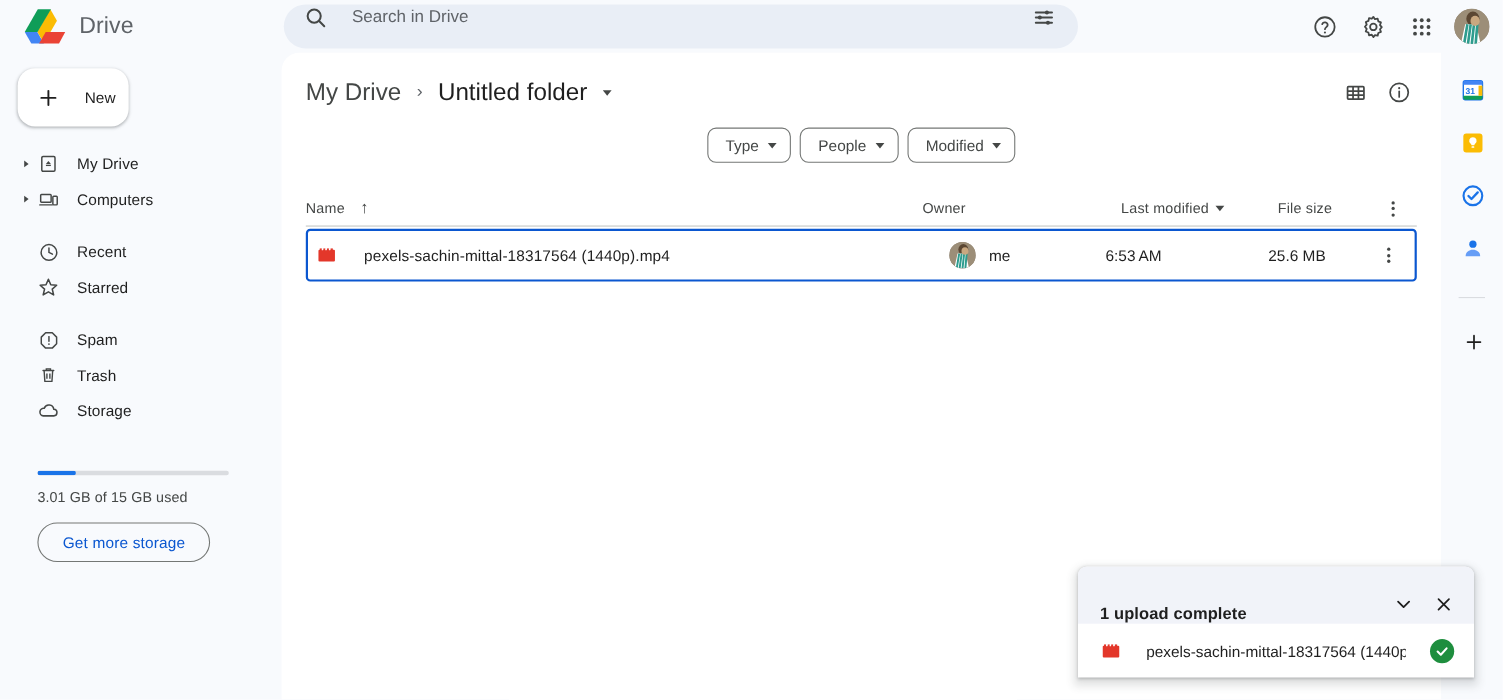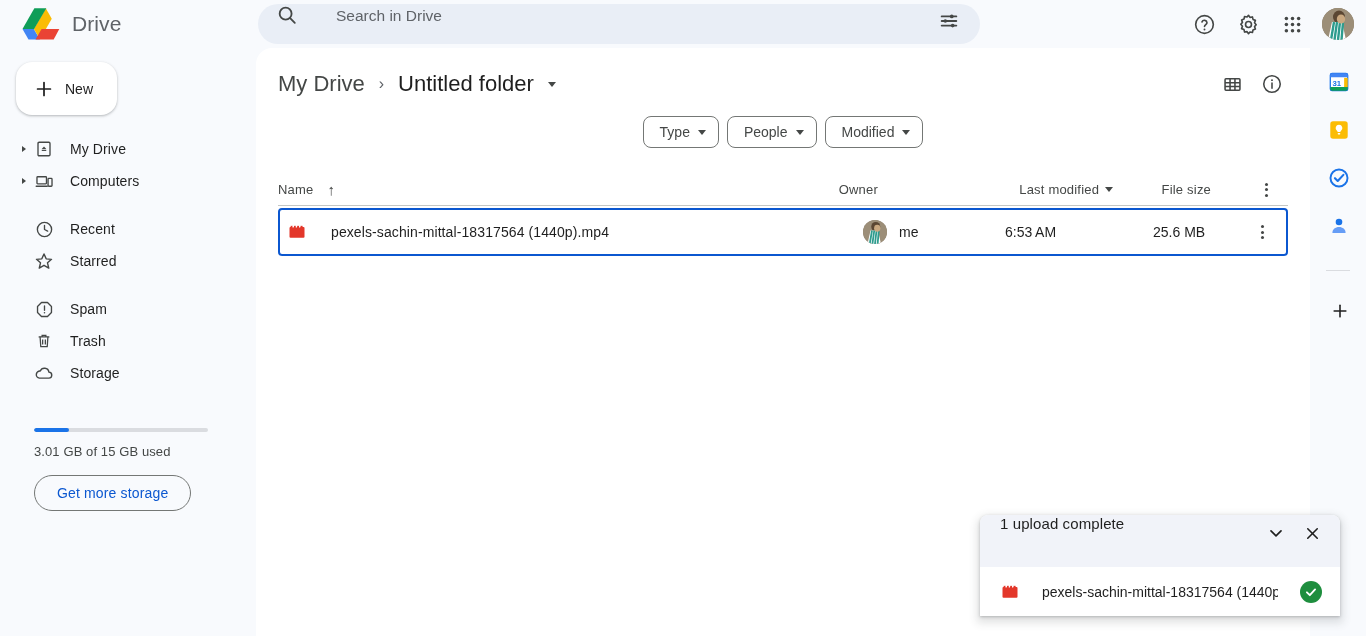--- a/index.html
+++ b/index.html
@@ -28,23 +28,22 @@
     font-size: 21px; color: #5f6368; letter-spacing: .1px;
   }
   .searchwrap {
     position: absolute; left: 258px; top: 4px;
     width: 722px; height: 40px;
   }
   .searchbar {
     width: 100%; height: 100%;
     background: #e9eef6;
     border-radius: 20px;
-    display: flex; 
+    display: flex; align-items: center;
     padding: 0 14px 16px 18px;
-    gap: 16px;
   }
   .search-icon { width: 22px; height: 22px; flex: none; color: #444746; }
   .search-input {
     flex: 1; border: none; outline: none; background: transparent;
     font-family: "Liberation Sans", sans-serif;
     font-size: 15.5px; color: #1f1f1f;
     padding-left: 22px;
   }
   .search-input::placeholder { color: #5f6368; opacity: 1; }
   .tune-btn {
@@ -75,21 +74,21 @@
   .sidebar {
     position: absolute; left: 0; top: 48px;
     width: 256px; height: 588px;
   }
   .new-btn {
     margin: 14px 0 0 16px;
     width: 101px; height: 53px;
     background: #fff;
     border: none; border-radius: 16px;
     box-shadow: 0 1px 3px rgba(60,64,67,.28), 0 1px 2px rgba(60,64,67,.10);
-    display: flex; align-items: center; gap: 10px;
+    display: flex; align-items: center; gap: 22px;
     padding-left: 17px;
     cursor: pointer;
     font-family: "Liberation Sans", sans-serif;
     font-size: 14px; color: #1f1f1f;
   }
   .navlist { margin-top: 18px; }
   .navitem {
     position: relative;
     display: flex; align-items: center;
     height: 32px; margin-bottom: 0;
@@ -263,22 +262,23 @@
   .toast {
     position: absolute; right: 26px; bottom: 0;
     width: 360px;
     background: #fff;
     border-top-left-radius: 8px; border-top-right-radius: 8px;
     box-shadow: 0 1px 3px rgba(60,64,67,.3), 0 4px 8px 3px rgba(60,64,67,.15);
     overflow: hidden;
   }
   .toast-head {
     height: 52px; background: #f1f3f9;
-    display: flex; align-items: flex-start;
+    display: flex; align-items: flex-end;
     padding: 0 10px 0 20px;
+    font-weight: bold;
   }
   .toast-title {
     flex: 1; font-size: 15px; color: #1f1f1f; letter-spacing: .1px;
   }
   .toast-btn {
     width: 36px; height: 36px; border-radius: 50%;
     border: none; background: transparent; cursor: pointer;
     display: flex; align-items: center; justify-content: center;
     color: #1f1f1f;
   }

